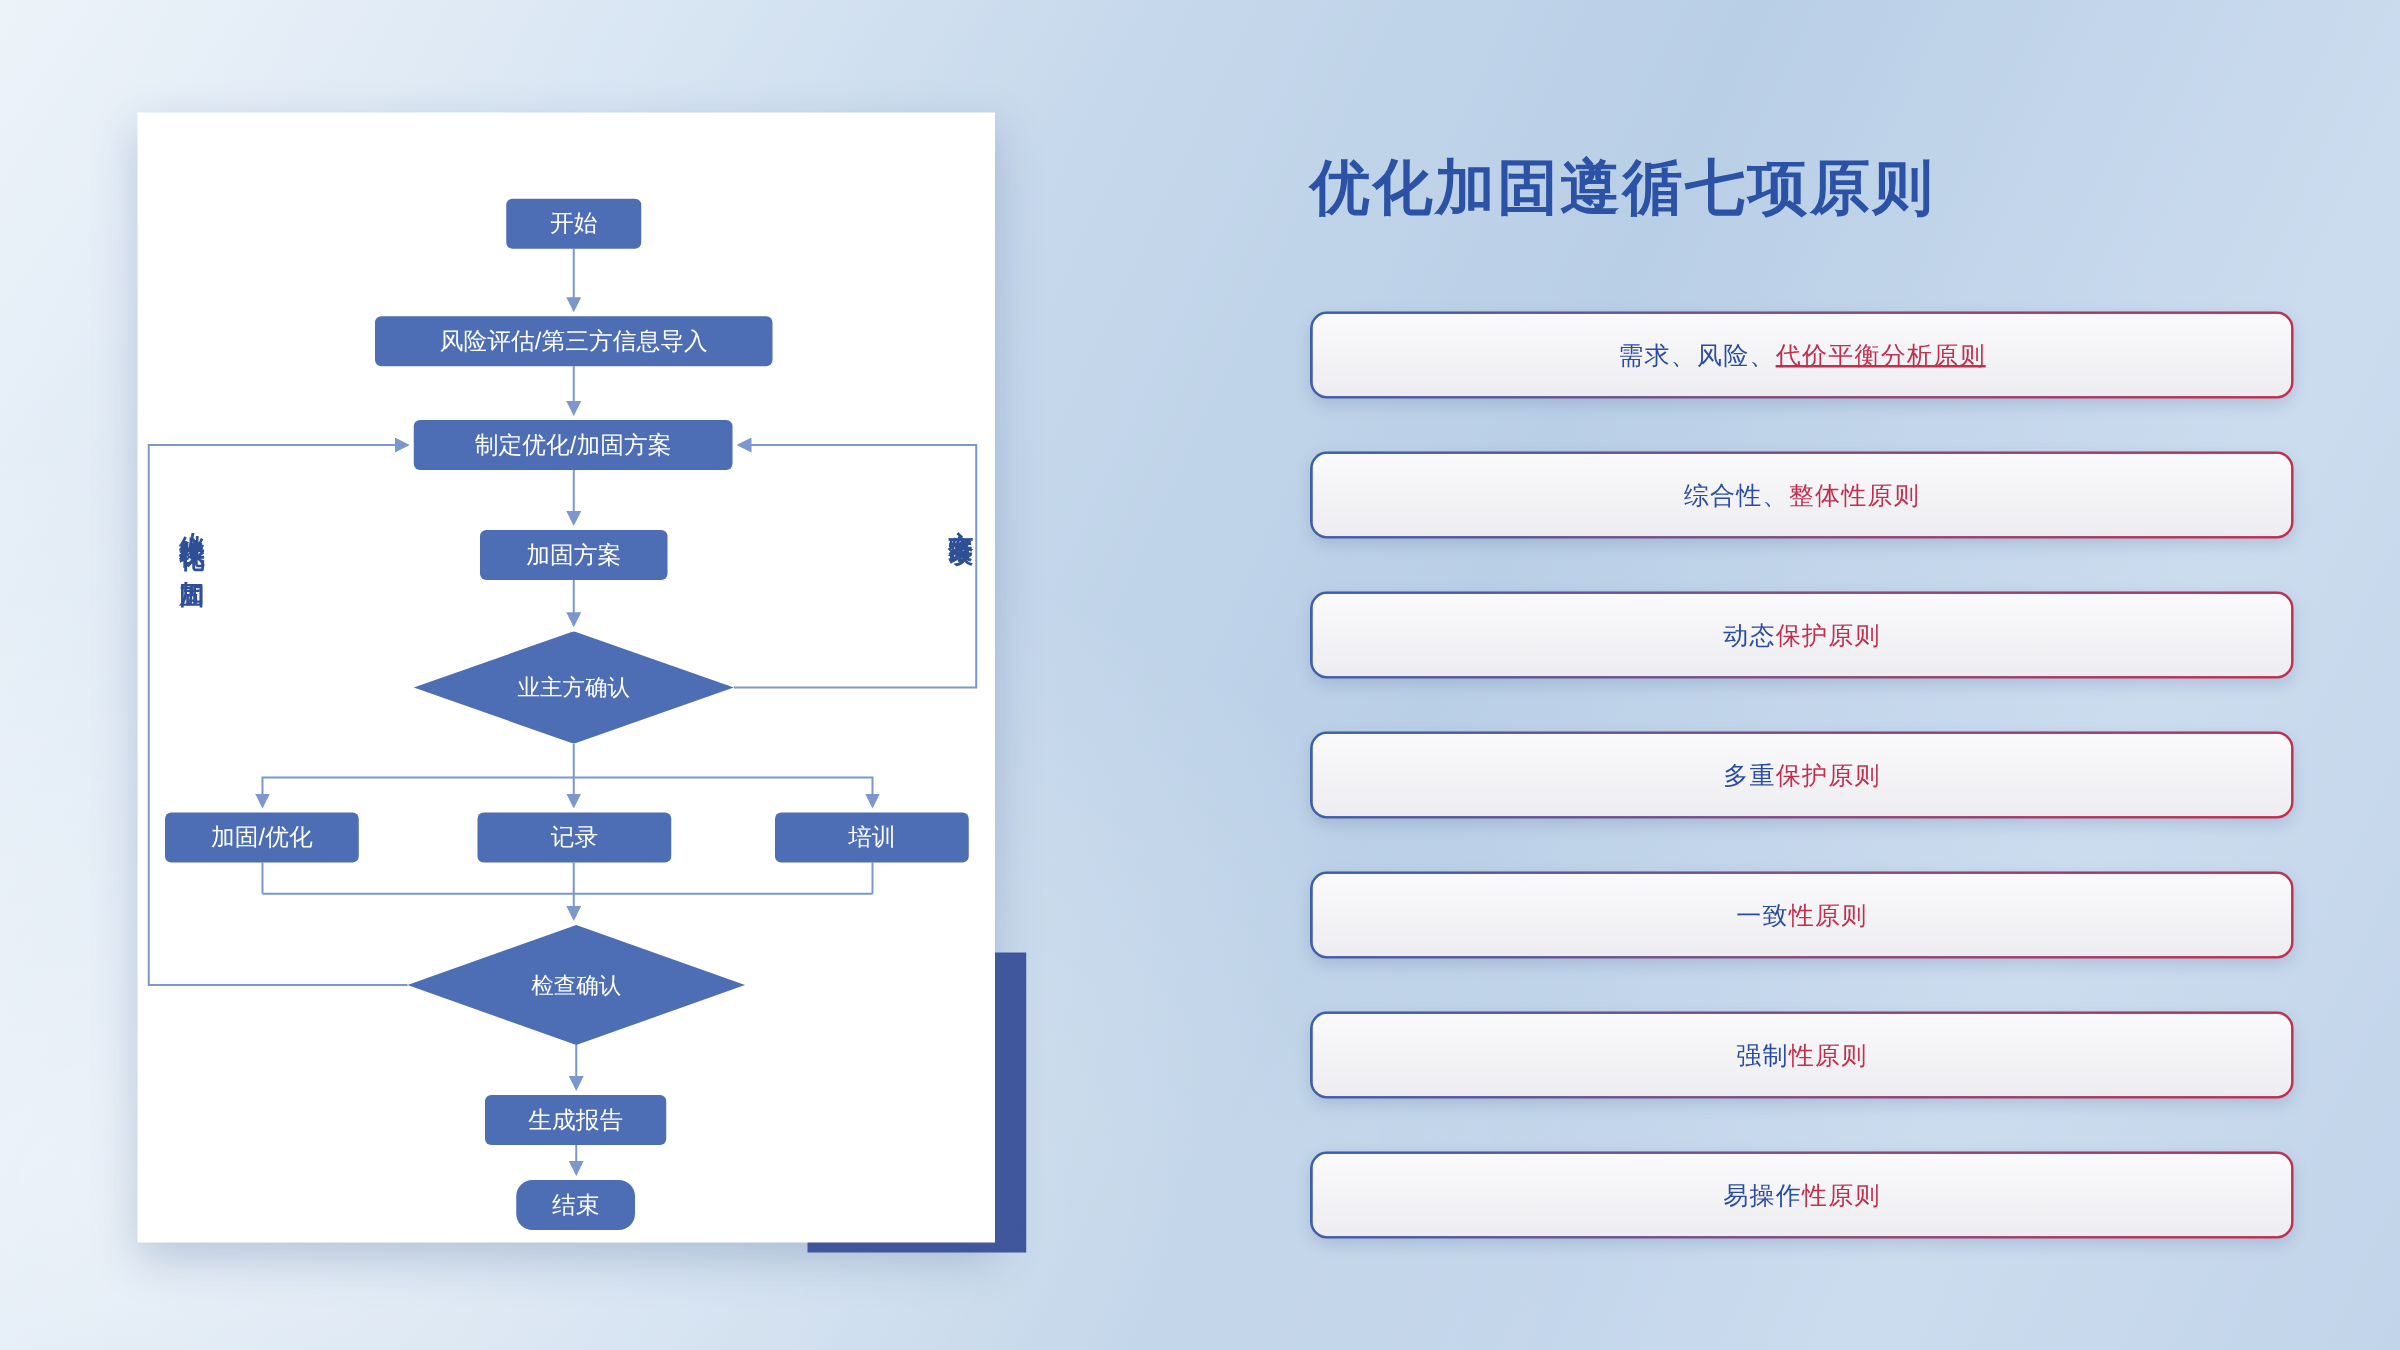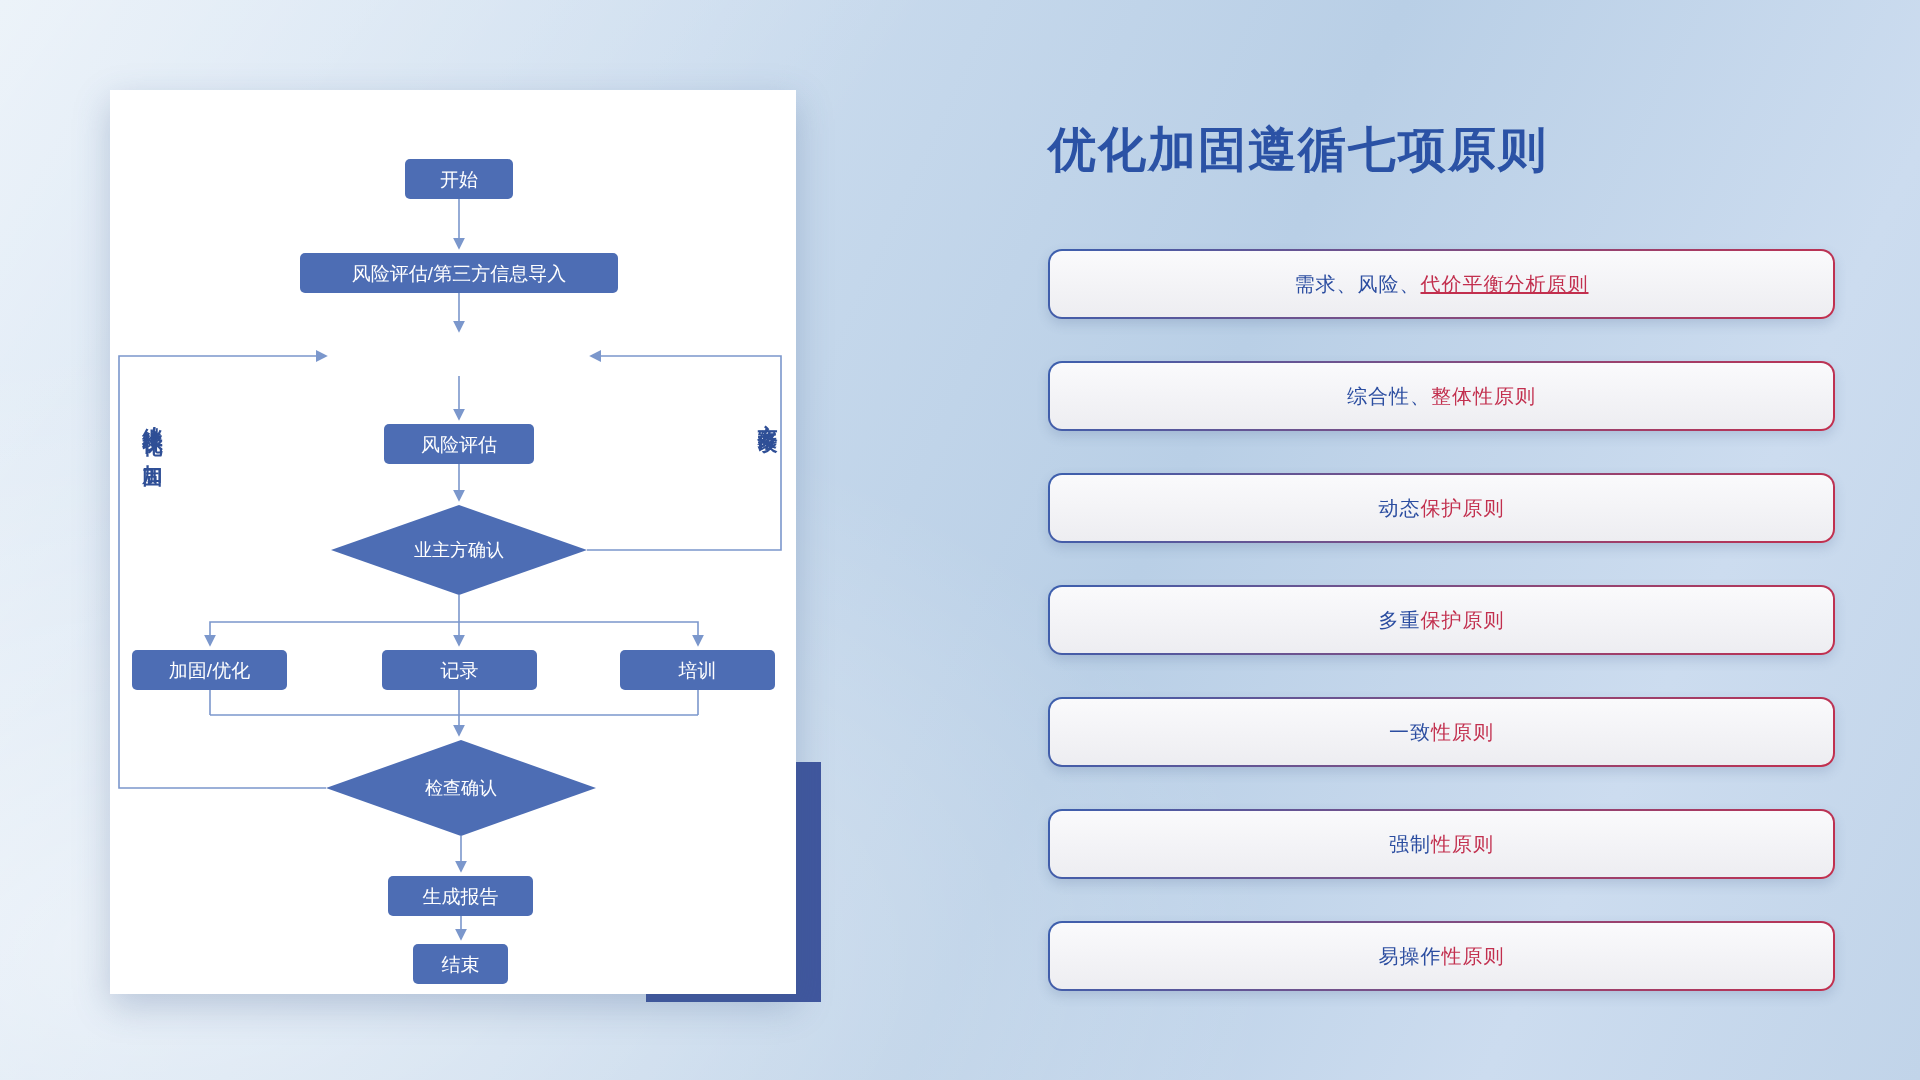--- a/index.html
+++ b/index.html
@@ -60,21 +60,21 @@
   .n-start   { left: 295px; top: 69px;  width: 108px; height: 40px; }
   .n-risk    { left: 190px; top: 163px; width: 318px; height: 40px; }
   .n-plan    { left: 221px; top: 246px; width: 255px; height: 40px; }
   .n-submit  { left: 274px; top: 334px; width: 150px; height: 40px; }
   .n-owner   { left: 221px; top: 415px; width: 256px; height: 90px; }
   .n-harden  { left: 22px;  top: 560px; width: 155px; height: 40px; }
   .n-record  { left: 272px; top: 560px; width: 155px; height: 40px; }
   .n-train   { left: 510px; top: 560px; width: 155px; height: 40px; }
   .n-check   { left: 216px; top: 650px; width: 270px; height: 96px; font-size: 19px; }
   .n-report  { left: 278px; top: 786px; width: 145px; height: 40px; }
-  .n-end     { left: 303px; top: 854px; width: 95px;  height: 40px; }
+  .n-end     { left: 303px; top: 854px; width: 95px;  height: 40px; border-radius: 13px; }
 
   .edge-label {
     position: absolute;
     writing-mode: vertical-rl;
     text-orientation: upright;
     color: #2f4f96;
     font-size: 20px;
     font-weight: bold;
     letter-spacing: 3px;
     z-index: 2;
@@ -145,21 +145,22 @@
         <path d="M349 600 V645" marker-end="url(#arrow)"></path>
         <path d="M477 460 H671 V266 H481" marker-end="url(#arrow)"></path>
         <path d="M216 698 H9 V266 H216" marker-end="url(#arrow)"></path>
         <path d="M351 746 V781" marker-end="url(#arrow)"></path>
         <path d="M351 826 V849" marker-end="url(#arrow)"></path>
       </g>
     </svg>
 
     <div class="flow-node n-start">开始</div>
     <div class="flow-node n-risk">风险评估/第三方信息导入</div>
-    <div class="flow-node n-submit">风险评估</div>
+    <div class="flow-node n-plan">制定优化/加固方案</div>
+    <div class="flow-node n-submit">加固方案</div>
     <div class="flow-node diamond n-owner">业主方确认</div>
     <div class="flow-node n-harden">加固/优化</div>
     <div class="flow-node n-record">记录</div>
     <div class="flow-node n-train">培训</div>
     <div class="flow-node diamond n-check">检查确认</div>
     <div class="flow-node n-report">生成报告</div>
     <div class="flow-node n-end">结束</div>
 
     <div class="edge-label left">继续优化/加固</div>
     <div class="edge-label right">方案修改</div>

